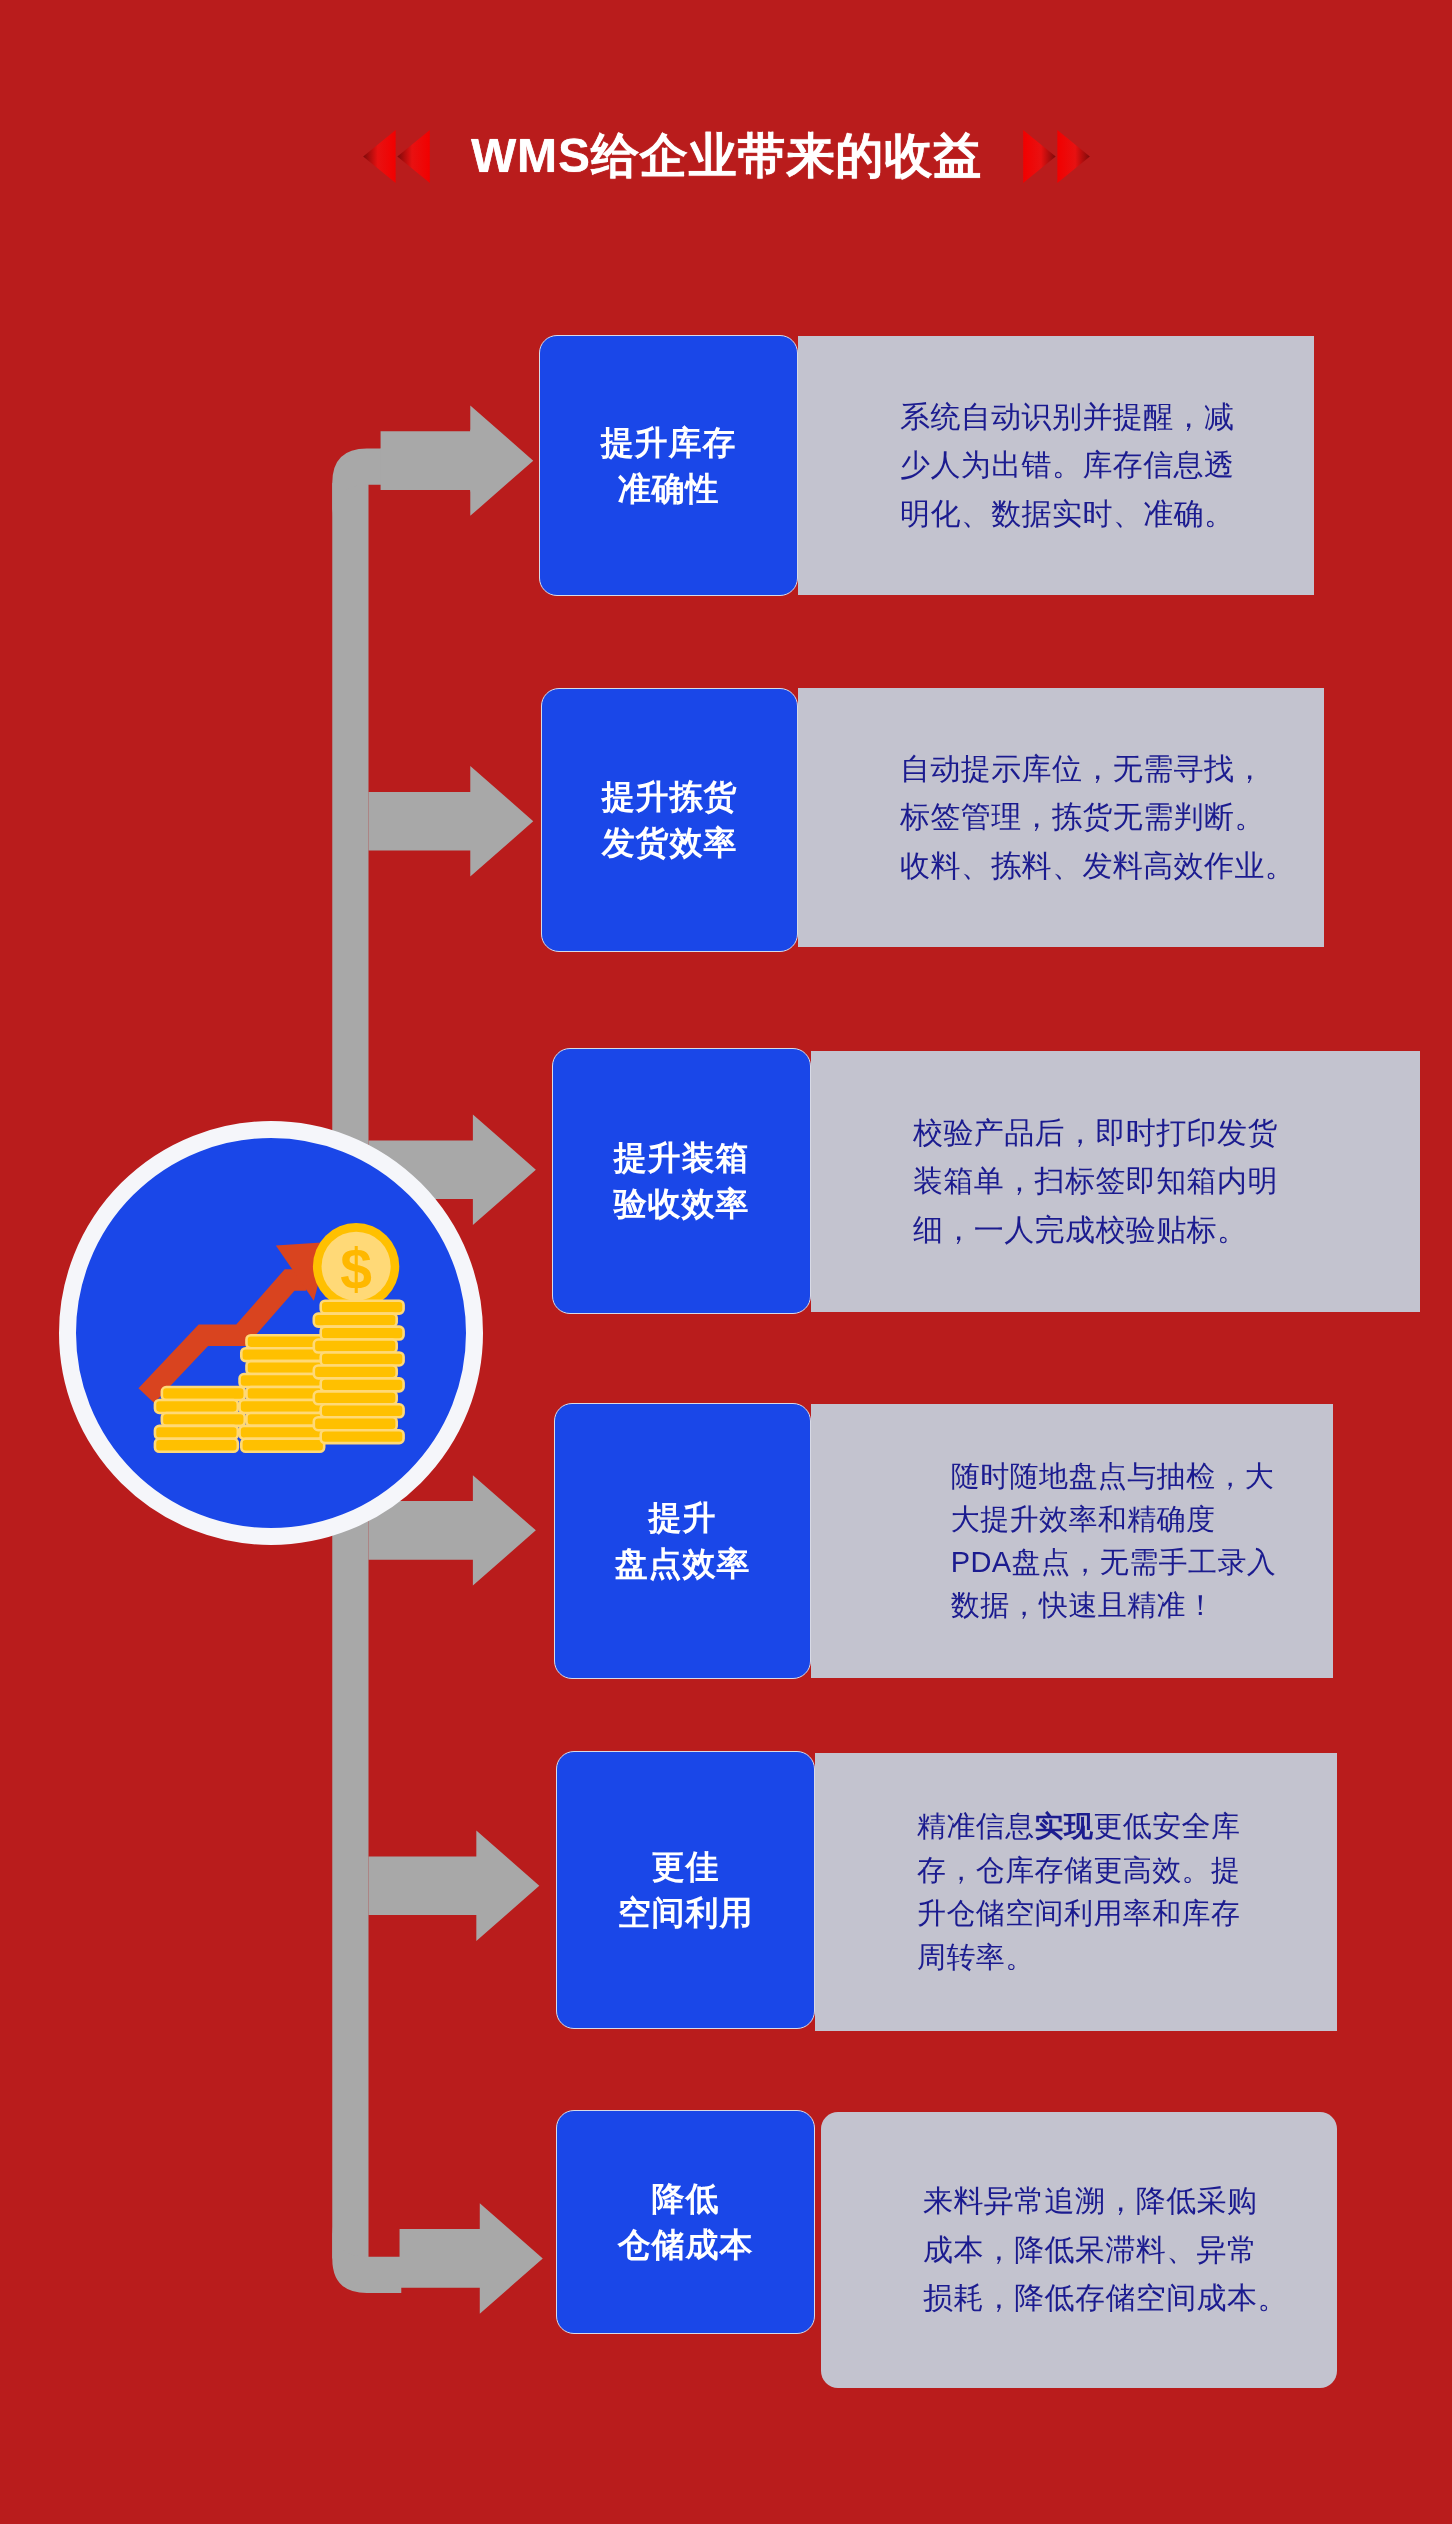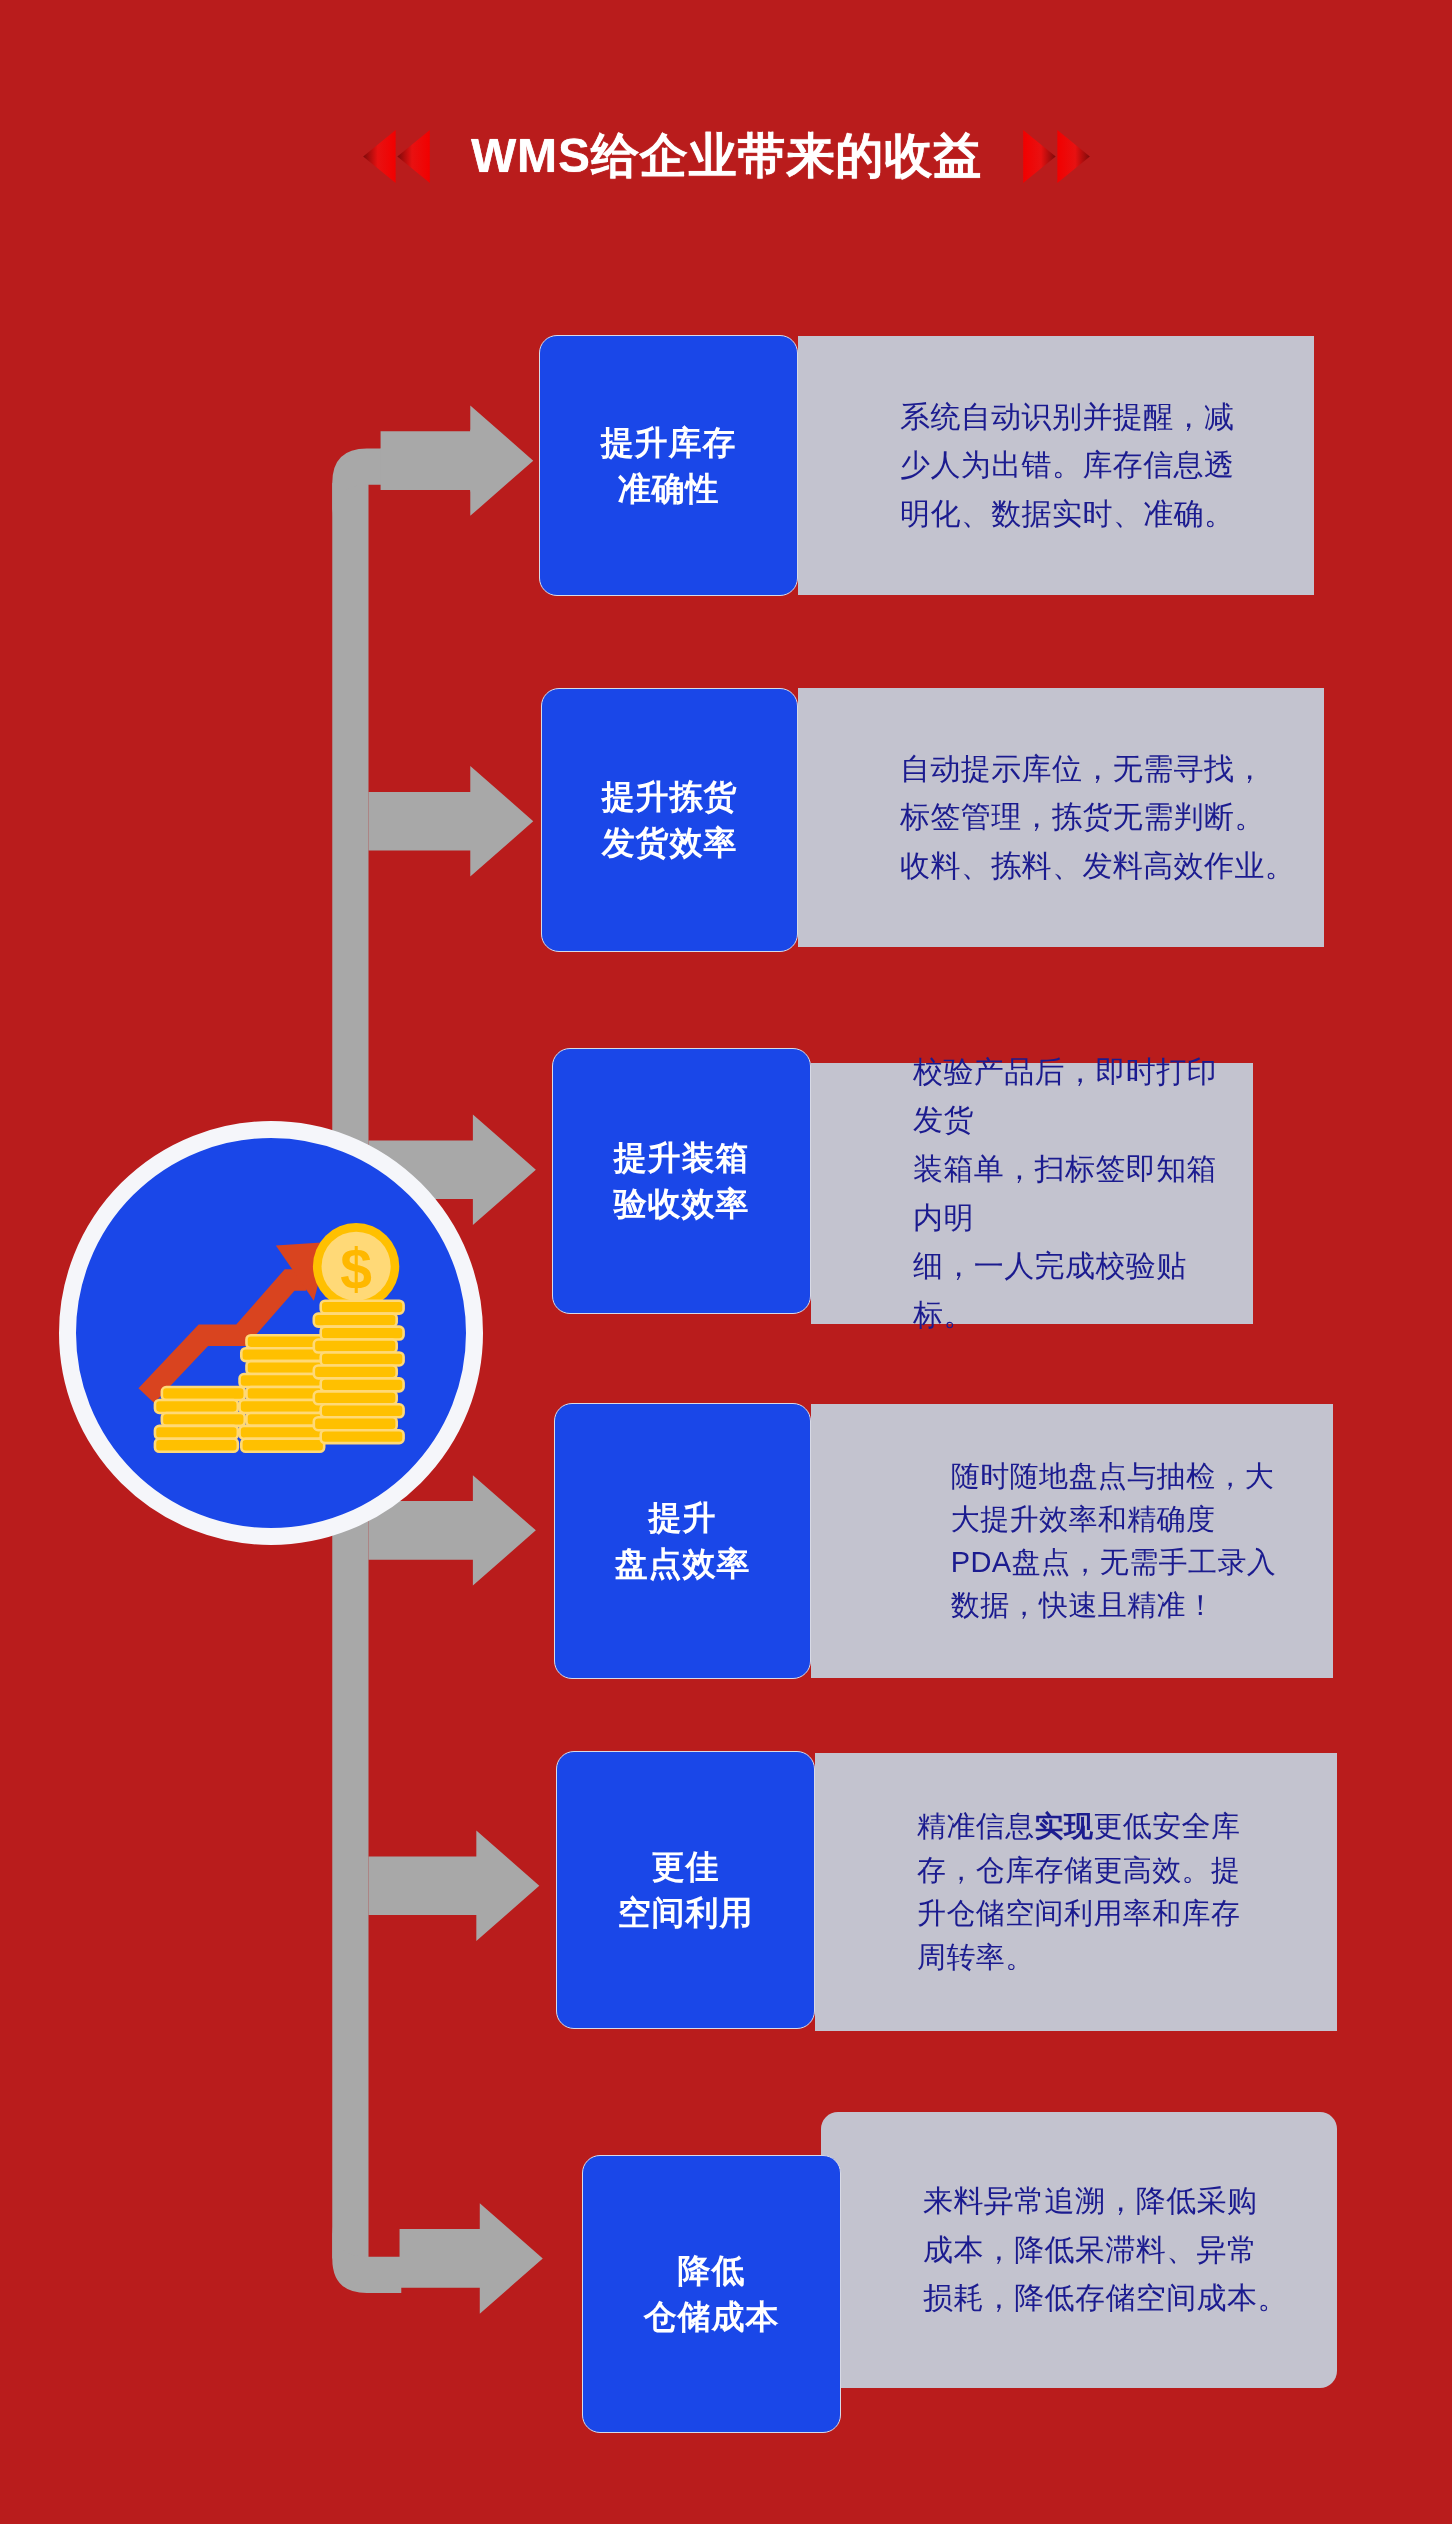--- a/index.html
+++ b/index.html
@@ -227,21 +227,21 @@
 标签管理，拣货无需判断。
 收料、拣料、发料高效作业。</div>
     </div>
     <div class="card" style="left:541px; top:688px; width:257px; height:264px;">
       <div class="card-label">提升拣货
 发货效率</div>
     </div>
   </div>
 
   <div class="row">
-    <div class="panel" style="left:811px; top:1051px; width:442px; height:261px;margin-top:12px;">
+    <div class="panel" style="left:811px; top:1051px; width:609px; height:261px;">
       <div class="panel-text">校验产品后，即时打印发货
 装箱单，扫标签即知箱内明
 细，一人完成校验贴标。</div>
     </div>
     <div class="card" style="left:552px; top:1048px; width:259px; height:266px;">
       <div class="card-label">提升装箱
 验收效率</div>
     </div>
   </div>
 
@@ -270,20 +270,20 @@
 空间利用</div>
     </div>
   </div>
 
   <div class="row">
     <div class="panel" style="left:821px; top:2112px; width:516px; height:276px;border-radius:17px;">
       <div class="panel-text">来料异常追溯，降低采购
 成本，降低呆滞料、异常
 损耗，降低存储空间成本。</div>
     </div>
-    <div class="card" style="left:582px; top:2110px; width:259px; height:278px;margin-top:45px;">
+    <div class="card" style="left:556px; top:2110px; width:259px; height:224px;">
       <div class="card-label">降低
 仓储成本</div>
     </div>
   </div>
 
 </div>
 
 
 </body></html>

